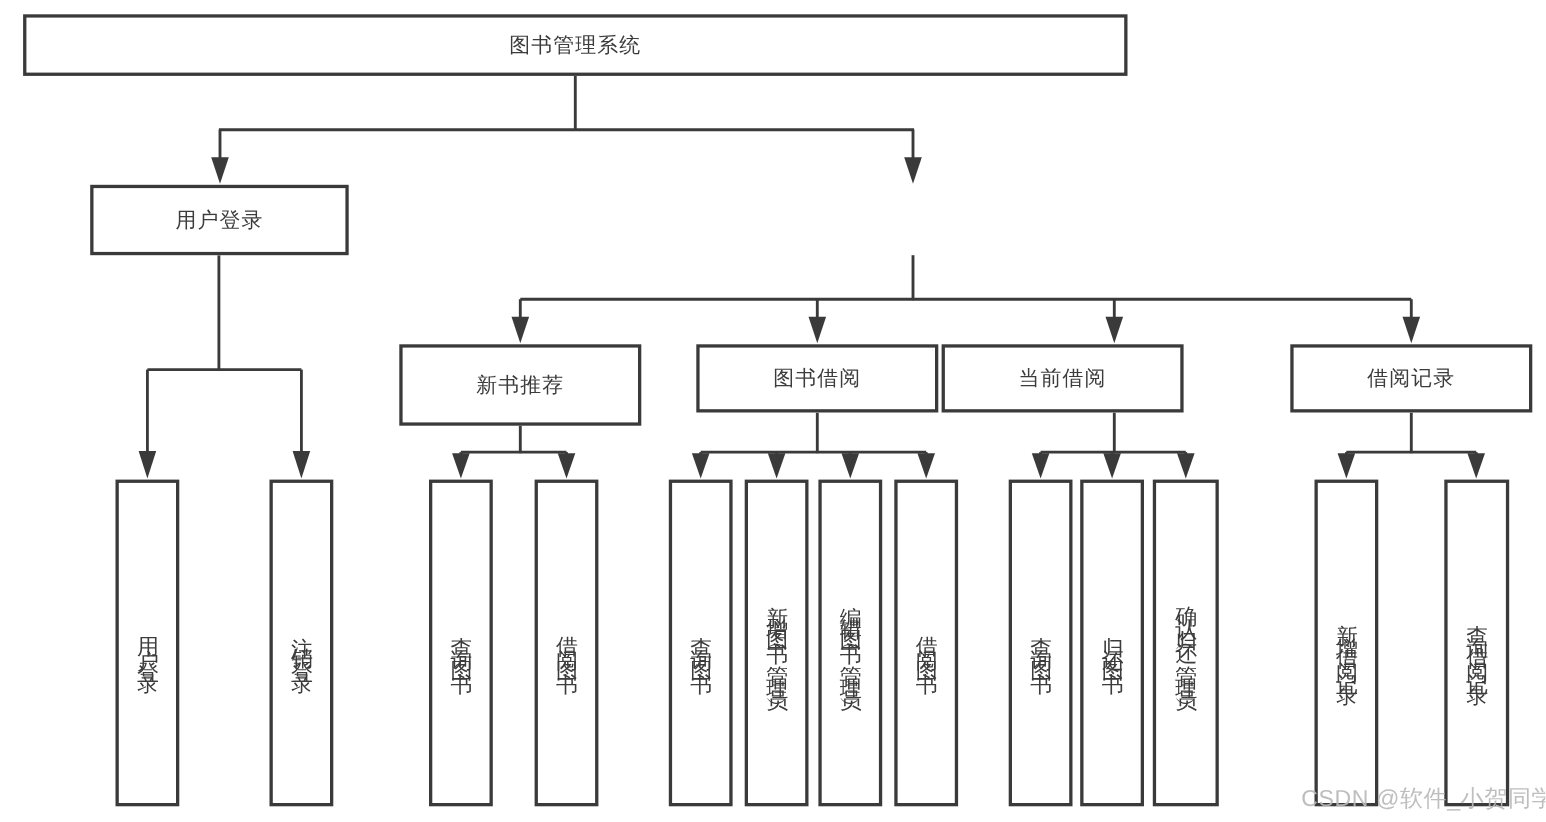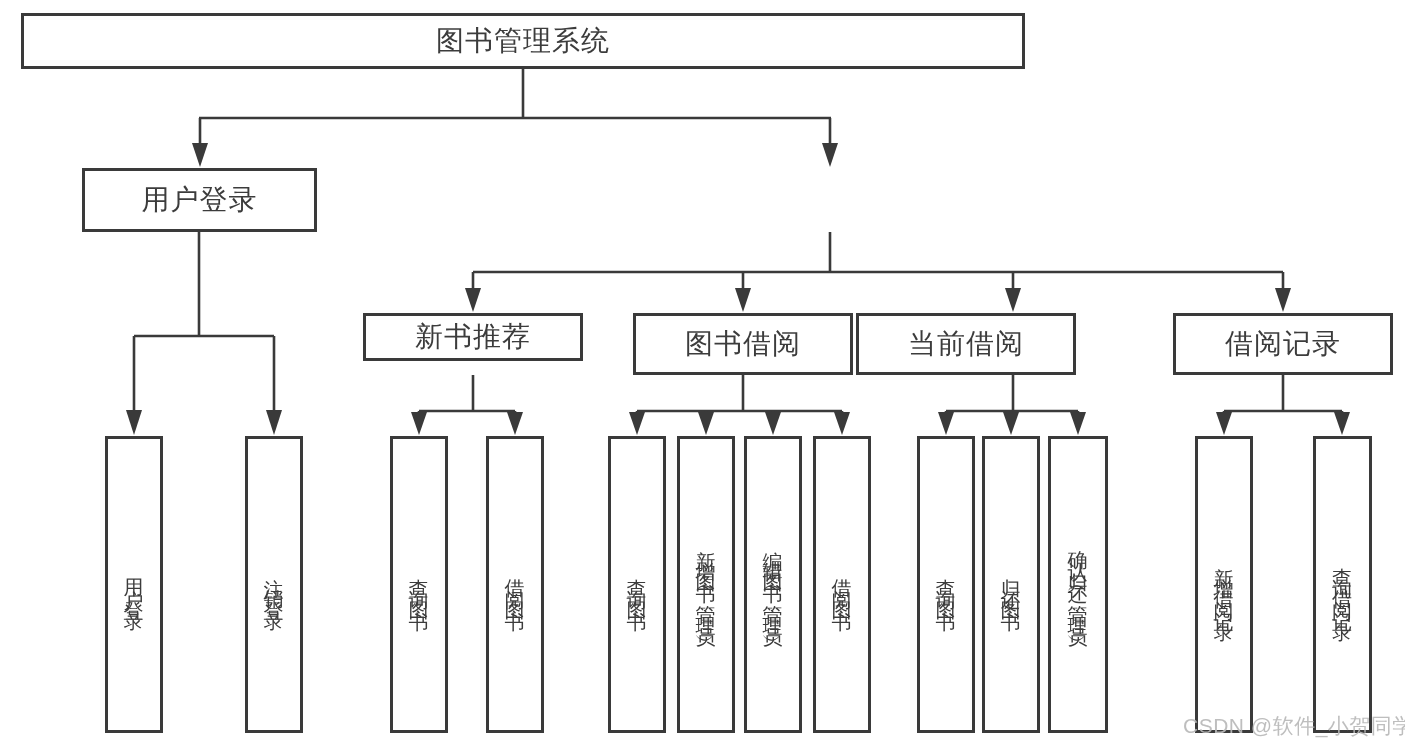--- a/index.html
+++ b/index.html
@@ -21,21 +21,21 @@
     position: absolute;
     box-sizing: border-box;
     background: #ffffff;
     border: 3px solid #3a3a3a;
     display: flex;
     align-items: center;
     justify-content: center;
     color: #3c3c3c;
     z-index: 2;
   }
-  .hbox { font-size: 28px; letter-spacing: 1px; }
+  .hbox { font-size: 19px; letter-spacing: 1px; }
   .vbox .vtext {
     writing-mode: vertical-rl;
     text-orientation: mixed;
     font-size: 20px;
     line-height: 1;
     letter-spacing: 11px;
     white-space: nowrap;
   }
   .watermark {
     position: absolute;
@@ -132,21 +132,21 @@
   </svg>
 
   <div class="box hbox" style="left:21px; top:13px; width:1004px; height:56px;">
     <span>图书管理系统</span>
   </div>
 
   <div class="box hbox" style="left:82px; top:168px; width:235px; height:64px;">
     <span>用户登录</span>
   </div>
 
-  <div class="box hbox" style="left:363px; top:313px; width:220px; height:48px;">
+  <div class="box hbox" style="left:363px; top:313px; width:220px; height:74px;">
     <span>新书推荐</span>
   </div>
   <div class="box hbox" style="left:633px; top:313px; width:220px; height:62px;">
     <span>图书借阅</span>
   </div>
   <div class="box hbox" style="left:856px; top:313px; width:220px; height:62px;">
     <span>当前借阅</span>
   </div>
   <div class="box hbox" style="left:1173px; top:313px; width:220px; height:62px;text-align:center;">
     <span>借阅记录</span>

